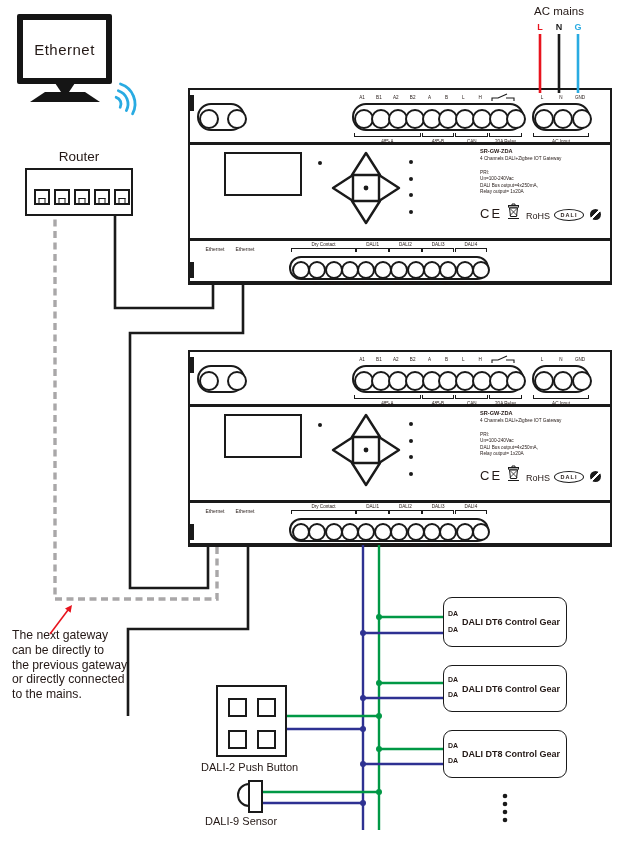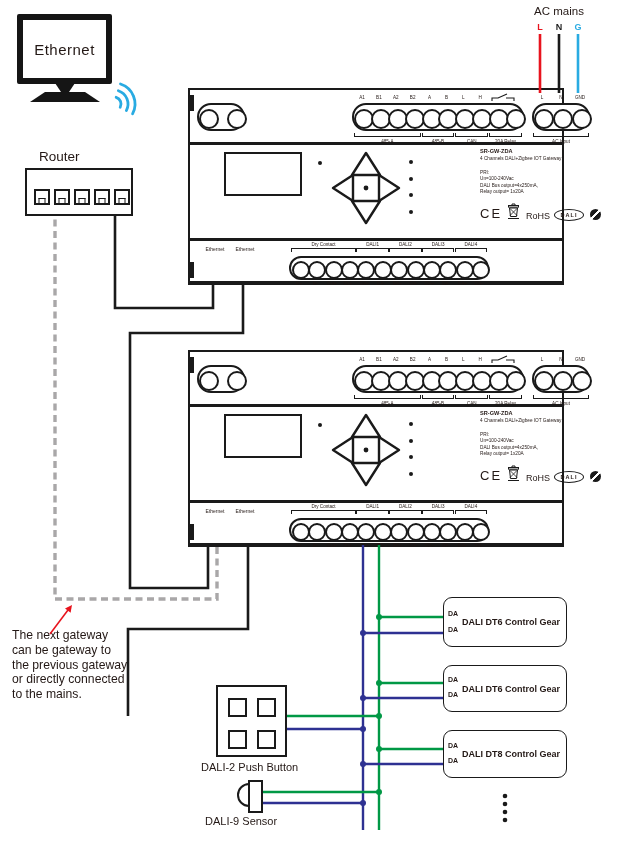--- a/index.html
+++ b/index.html
@@ -12,24 +12,24 @@
   .wg{stroke:var(--green);stroke-width:2.4}
   .wb{stroke:var(--dblue);stroke-width:2.4}
   .wr{stroke:var(--red);stroke-width:2.6}
   .wab{stroke:var(--acblue);stroke-width:2.6}
   .wd{stroke:var(--gray);stroke-width:3.4;stroke-dasharray:7 4.5}
   .dg{fill:var(--green)} .db{fill:var(--dblue)}
   .wifi path{stroke:var(--acblue);stroke-width:2.8;fill:none;stroke-linecap:round}
   .monitor{position:absolute;left:17px;top:14px;width:95px;height:70px;border:6px solid #151515;
            border-radius:2px;background:#fff;display:flex;align-items:center;justify-content:center;z-index:2}
   .monitor span{font-size:15px;letter-spacing:.5px}
-  .router-label{position:absolute;left:39px;top:149px;width:80px;text-align:left;font-size:13.5px;z-index:2}
+  .router-label{position:absolute;left:39px;top:149px;width:80px;text-align:center;font-size:13.5px;z-index:2}
   .router-box{position:absolute;left:25px;top:168px;width:108px;height:48px;border:2px solid #1a1a1a;background:#fff;z-index:2}
   .ac-title{position:absolute;left:527px;top:5px;width:64px;text-align:center;font-size:11.5px;z-index:2}
-  .gateway{position:absolute;left:188px;width:376px;height:197px;border:2px solid #1a1a1a;
+  .gateway{position:absolute;left:188px;width:424px;height:197px;border:2px solid #1a1a1a;
            border-bottom-width:4px;background:#fff;z-index:2}
   .pushbtn{position:absolute;left:216px;top:685px;width:71px;height:72px;border:2.4px solid #1a1a1a;background:#fff;z-index:2}
   .pbsq{position:absolute;width:19px;height:19px;border:2px solid #1a1a1a}
   .caption{position:absolute;font-size:11px;z-index:2}
   .note{position:absolute;left:12px;top:628px;z-index:2}
   .note div{font-size:12.2px;line-height:14.8px;white-space:nowrap}
 </style>
 </head>
 <body>
 
@@ -319,21 +319,21 @@
     <div class="pbsq" style="left:39px;top:11px"></div>
     <div class="pbsq" style="left:10px;top:43px"></div>
     <div class="pbsq" style="left:39px;top:43px"></div>
   </div>
   <div class="caption" style="left:201px;top:761px;width:100px">DALI-2 Push Button</div>
 
   <div class="caption" style="left:205px;top:815px;width:85px">DALI-9 Sensor</div>
 
   <div class="note" id="note">
       <div>The next gateway</div>
-      <div>can be gateway to</div>
+      <div>can be directly to</div>
       <div>the previous gateway</div>
       <div>or directly connected</div>
       <div>to the mains.</div>
     </div>
 
   <svg id="wires" width="618" height="844" viewBox="0 0 618 844">
 
     <path class="wr" d="M540,34 V93"></path>
     <path class="wk" d="M559,34 V93"></path>
     <path class="wab" d="M578,34 V93"></path>

